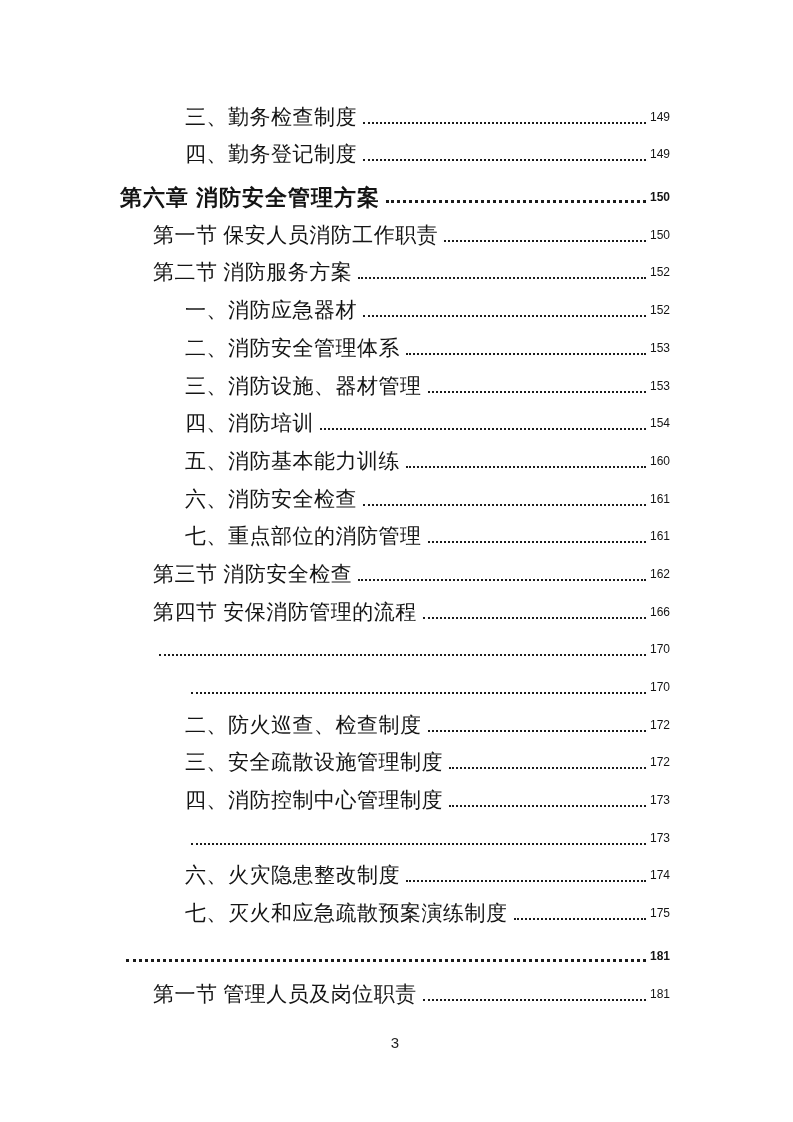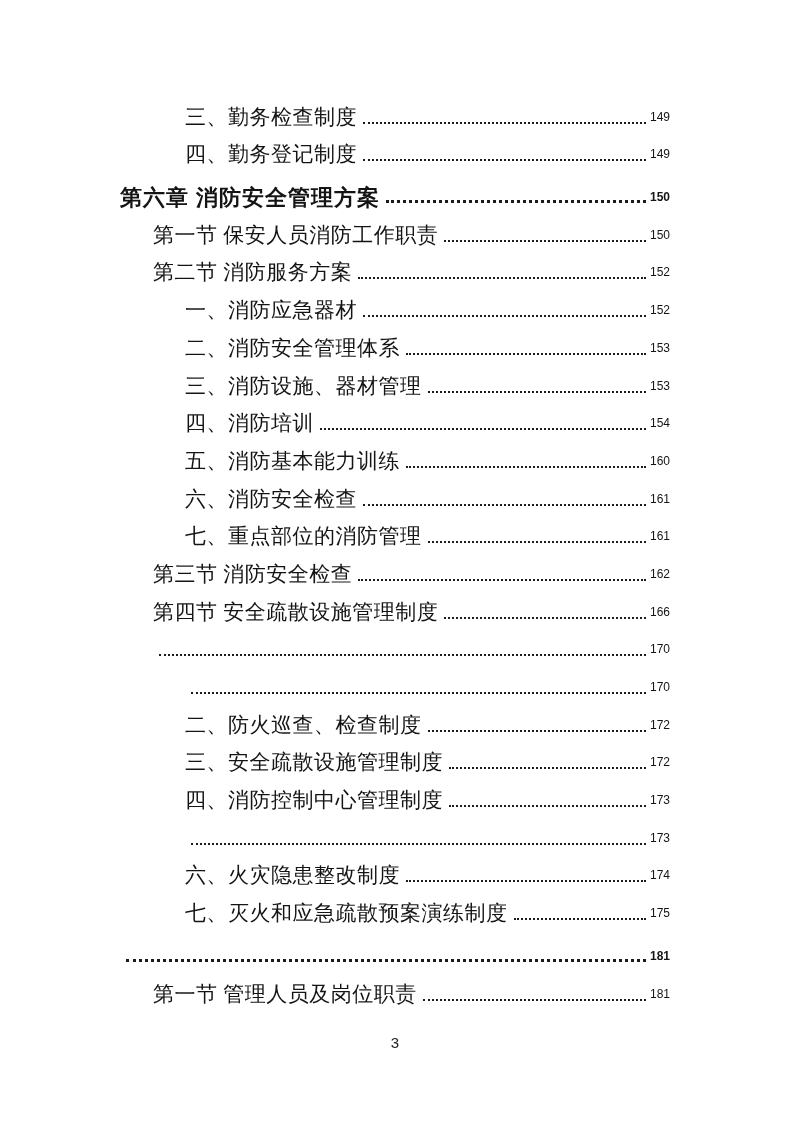--- a/index.html
+++ b/index.html
@@ -130,21 +130,21 @@
     <span class="lbl">七、重点部位的消防管理</span>
     <span class="leader"></span>
     <span class="pg">161</span>
   </div>
   <div class="toc-row lvl2">
     <span class="lbl">第三节 消防安全检查</span>
     <span class="leader"></span>
     <span class="pg">162</span>
   </div>
   <div class="toc-row lvl2">
-    <span class="lbl">第四节 安全疏散设施管理制度</span>
+    <span class="lbl">第四节 安保消防管理的流程</span>
     <span class="leader"></span>
     <span class="pg">166</span>
   </div>
   <div class="toc-row lvl2">
     <span class="leader"></span>
     <span class="pg">170</span>
   </div>
   <div class="toc-row lvl3">
     <span class="leader"></span>
     <span class="pg">170</span>

